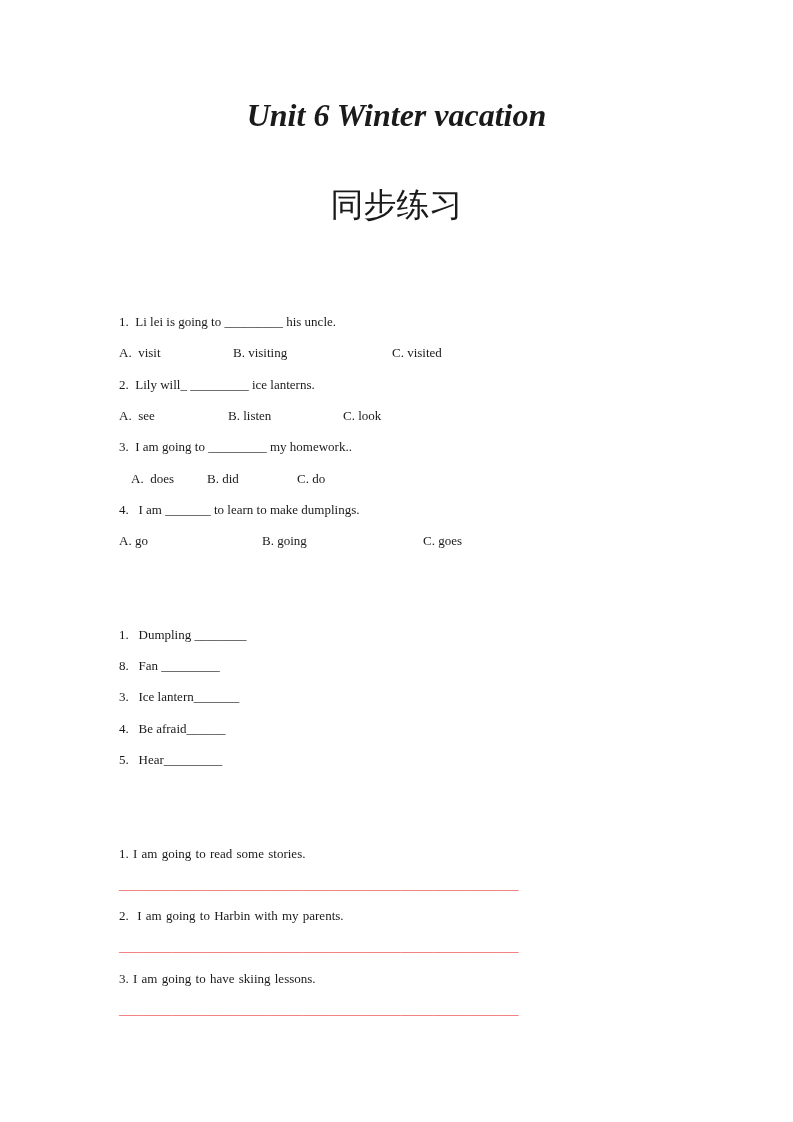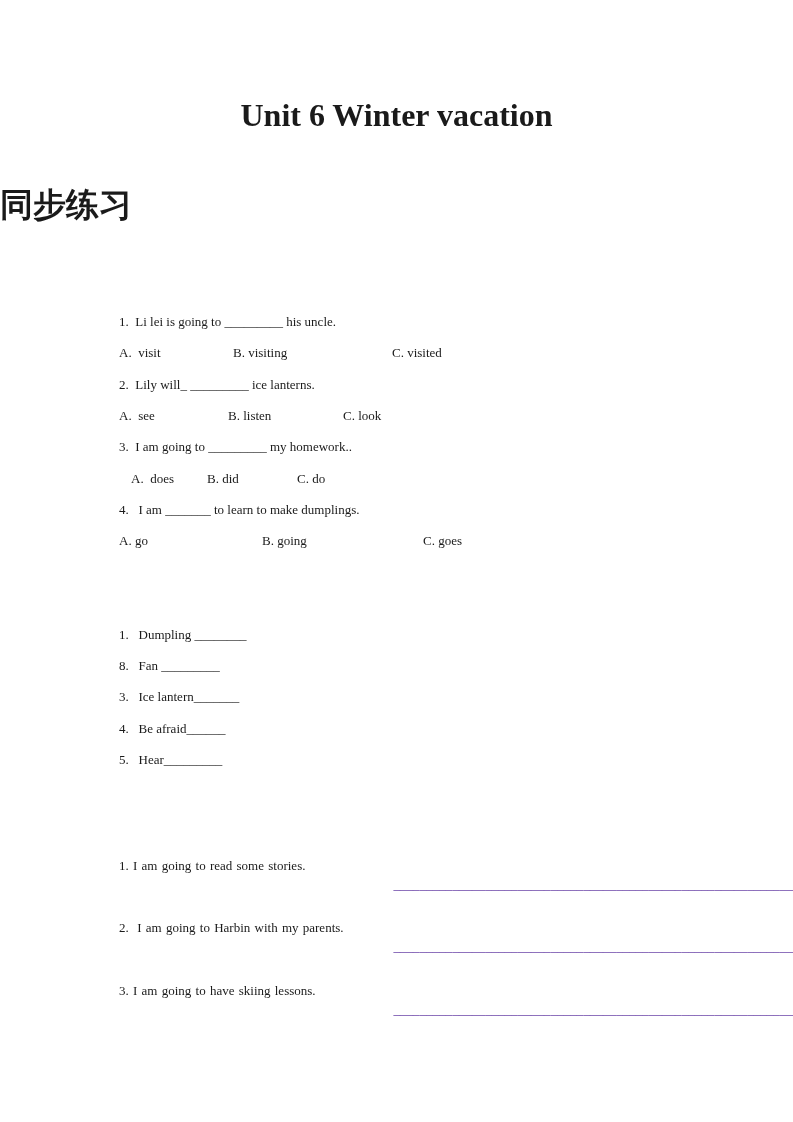--- a/index.html
+++ b/index.html
@@ -18,51 +18,52 @@
     top: 94px;
     left: 0;
     width: 100%;
     text-align: center;
   }
   .title-line {
     font-size: 32px;
     font-weight: 700;
     line-height: 42px;
     white-space: pre;
+    font-style: italic;
   }
   .subtitle-cn {
     position: absolute;
     top: 184px;
     left: 0;
     width: 100%;
+    text-align: center;
     font-family: "DejaVu Sans", "Liberation Sans", sans-serif;
     font-size: 33px;
-    font-weight: 700;
+    font-weight: 400;
     line-height: 42px;
     white-space: pre;
   }
   .line {
     position: absolute;
     left: 119px;
     right: 0;
     font-size: 13px;
     line-height: 16px;
     white-space: pre;
   }
   .opt {
     position: absolute;
     top: 0;
     white-space: pre;
   }
   .answer-line {
-    color: #4c1d95;
+    color: #ef4444;
     letter-spacing: 0.05px;
-    text-align: right;
   }
-  .t-sent { word-spacing: 1px; margin-top: 12px; }
+  .t-sent { word-spacing: 1px; }
 </style>
 </head>
 <body>
 
 <div class="page">
 
   <div class="title-block">
     <div class="title-line">Unit 6 Winter vacation</div>
   </div>
   <div class="subtitle-cn">同步练习</div>

